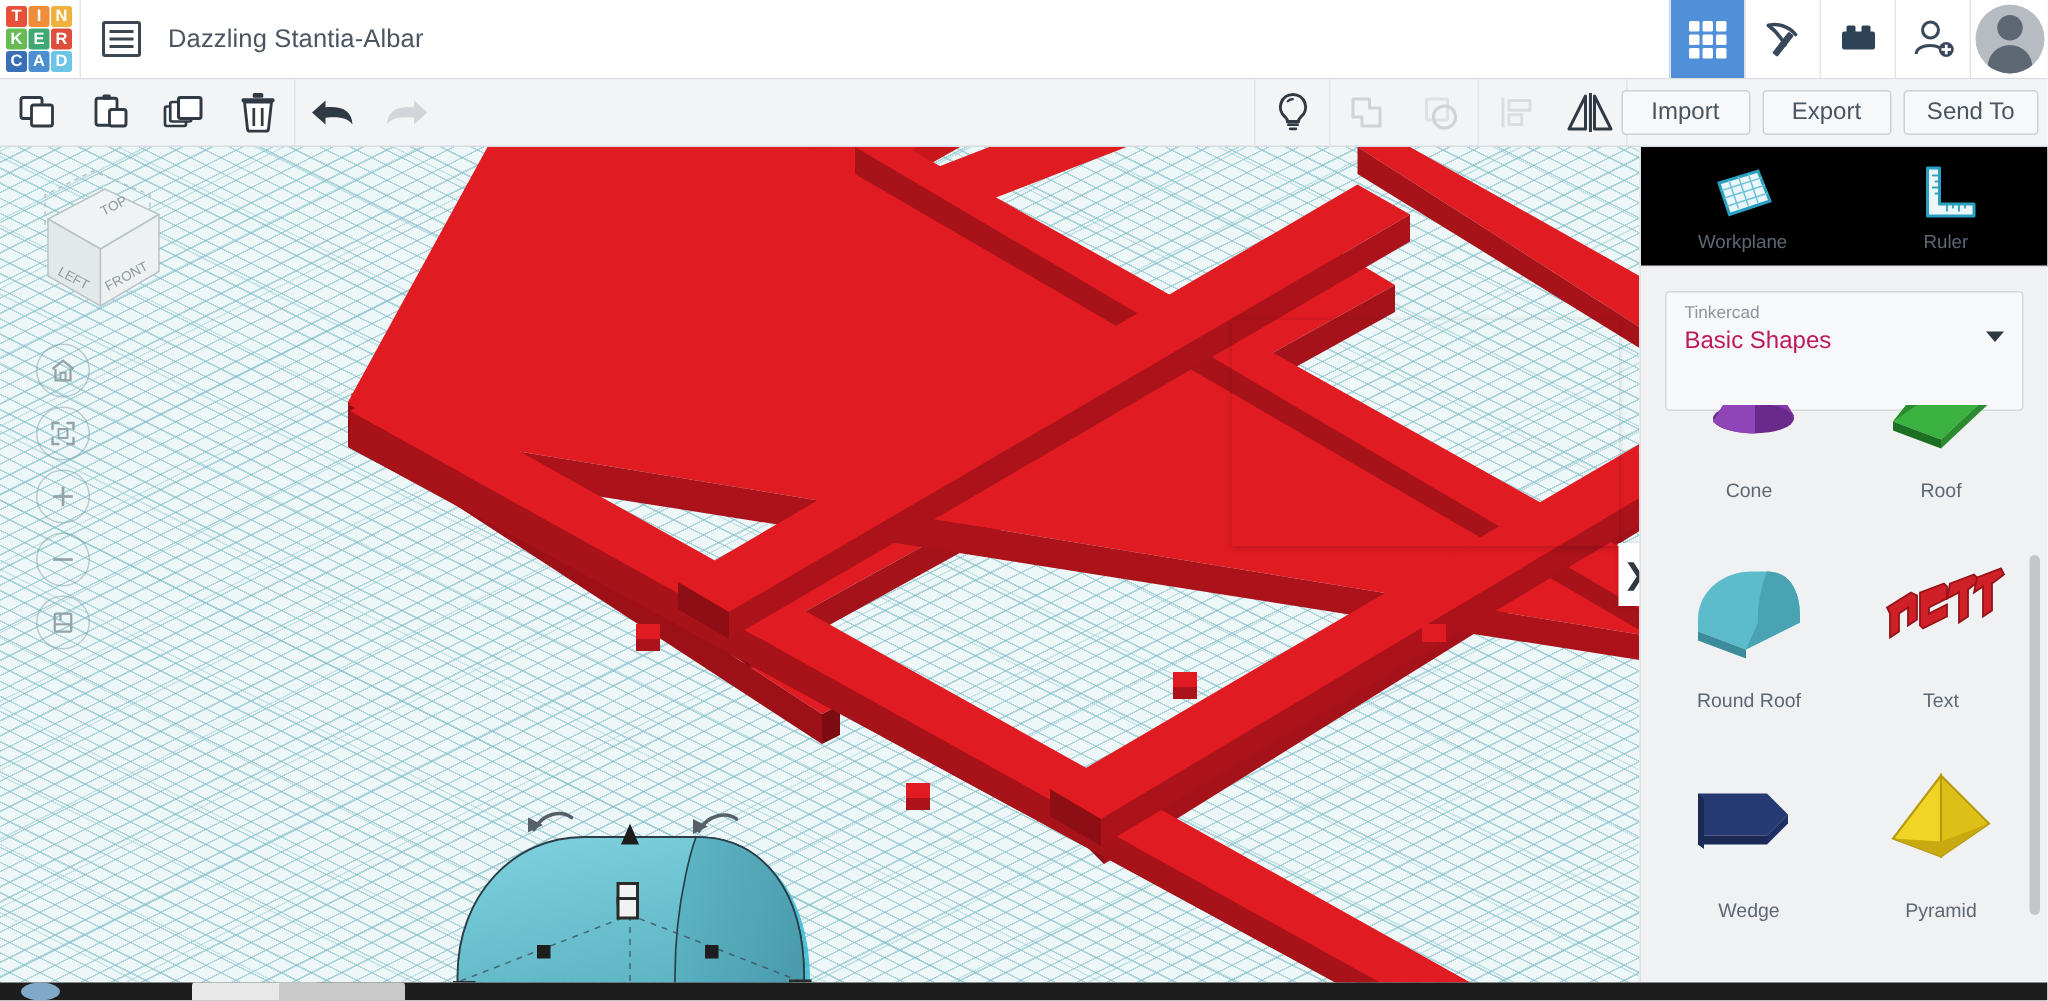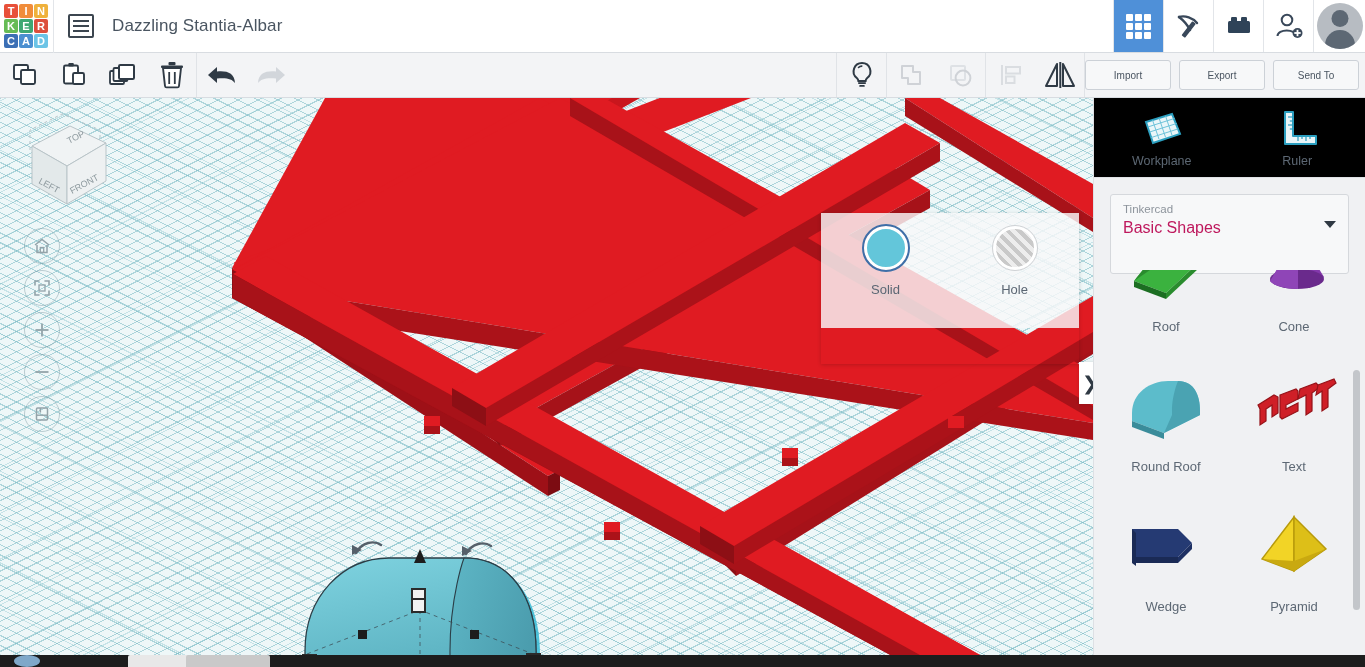--- a/index.html
+++ b/index.html
@@ -78,21 +78,21 @@
   .tool{
     width:49px;height:44px;display:flex;align-items:center;justify-content:center;
   }
   .tool.dim svg{opacity:.35;}
   .sep{width:1px;height:44px;background:#e0e3e7;}
   .toolbar-mid{ position:absolute; left:836px; top:0; display:flex; align-items:center;}
   .toolbar-right{ position:absolute; right:6px; top:0; height:44px; display:flex; align-items:center; gap:8px;}
   .pillbtn{
     height:30px; min-width:86px; padding:0 15px;
     background:#f7f8f9; border:1px solid #ccd1d7; border-radius:3px;
-    font-size:10px; color:#4a5561; display:flex;align-items:center;justify-content:center;
+    font-size:16px; color:#4a5561; display:flex;align-items:center;justify-content:center;
     font-family:"Liberation Sans",sans-serif;
   }
 
   
   .viewport{
     position:absolute; left:0; top:98px; width:1093px; height:557px;
     overflow:hidden;
     background:#eef7f8;
   }
   .gridbg{
@@ -577,30 +577,20 @@
     <div class="navbtn">
       <svg width="18" height="18" viewBox="0 0 18 18">
         <rect x="3.5" y="3" width="11" height="12" fill="none" stroke="#93a3a9" stroke-width="1.5" rx="1"></rect>
         <rect x="6.6" y="3" width="1.5" height="4.6" fill="#93a3a9"></rect>
         <rect x="3.5" y="9.5" width="11" height="1.4" fill="#93a3a9"></rect>
       </svg>
     </div>
   </div>
 
   <div class="shapepanel">
-    <div class="sp-body">
-      <div class="sw solid">
-        <div class="circ"></div>
-        <div class="lbl">Solid</div>
-      </div>
-      <div class="sw hole">
-        <div class="circ"></div>
-        <div class="lbl">Hole</div>
-      </div>
-    </div>
   </div>
 
 </div>
 
 <div class="chev-handle">❯</div>
 
 <div class="rightpanel">
   <div class="rp-top">
     <div class="rp-tool">
       <svg width="48" height="42" viewBox="0 0 48 42">
@@ -639,38 +629,38 @@
     <div class="main">Basic Shapes</div>
     <div class="caret"></div>
   </div>
 
   <div class="shapegrid">
     <div class="sg-inner" style="transform:translateY(-62px)">
 
       <div class="sg-cell">
         <div class="art">
           <svg width="92" height="74" viewBox="0 0 92 74">
+            <path d="M50,6 L22,52 A30 11 0 0 0 76,48 Z" fill="#8338ab"></path>
+            <ellipse cx="49" cy="50" rx="27" ry="10" fill="#6a2a8c"></ellipse>
+            <path d="M50,6 L22,52 A30 11 0 0 0 50,60 Z" fill="#8f45b7"></path>
+          </svg>
+        </div>
+        <div class="name">Cone</div>
+      </div>
+
+      <div class="sg-cell">
+        <div class="art">
+          <svg width="92" height="74" viewBox="0 0 92 74">
             <polygon points="14,52 46,12 78,34 46,64" fill="#3bb23f"></polygon>
             <polygon points="14,52 46,64 46,70 14,58" fill="#1c6e22"></polygon>
             <polygon points="46,64 78,34 78,40 46,70" fill="#2a8c2e"></polygon>
             <polygon points="14,52 46,12 46,30" fill="#2a8c2e"></polygon>
           </svg>
         </div>
         <div class="name">Roof</div>
-      </div>
-
-      <div class="sg-cell">
-        <div class="art">
-          <svg width="92" height="74" viewBox="0 0 92 74">
-            <path d="M50,6 L22,52 A30 11 0 0 0 76,48 Z" fill="#8338ab"></path>
-            <ellipse cx="49" cy="50" rx="27" ry="10" fill="#6a2a8c"></ellipse>
-            <path d="M50,6 L22,52 A30 11 0 0 0 50,60 Z" fill="#8f45b7"></path>
-          </svg>
-        </div>
-        <div class="name">Cone</div>
       </div>
 
       <div class="sg-cell">
         <div class="art">
           <svg width="92" height="74" viewBox="0 0 92 74">
             <path d="M12,52 L12,44 C12,24 30,12 48,12 L58,12 C74,12 80,26 80,42 L80,46 L44,64 Z" fill="#5cbccb"></path>
             <path d="M44,64 L80,46 L80,42 C80,26 74,12 58,12 C58,12 52,26 52,42 L52,46 Z" fill="#4aa3b2"></path>
             <path d="M12,52 L44,64 L44,70 L12,58 Z" fill="#3a8c9a"></path>
           </svg>
         </div>

